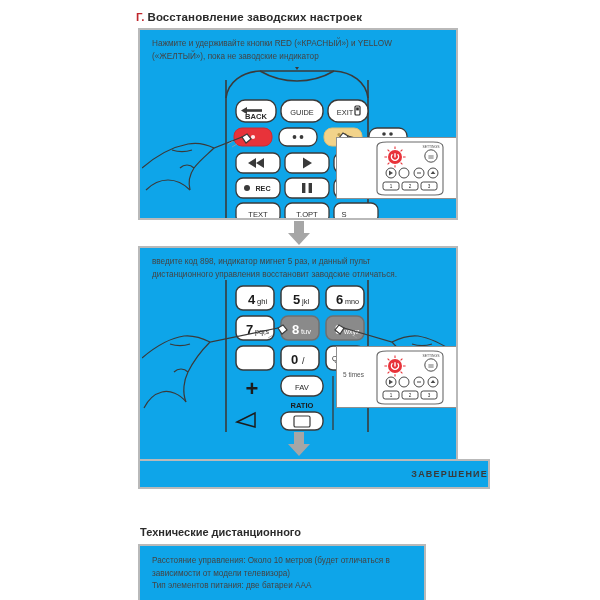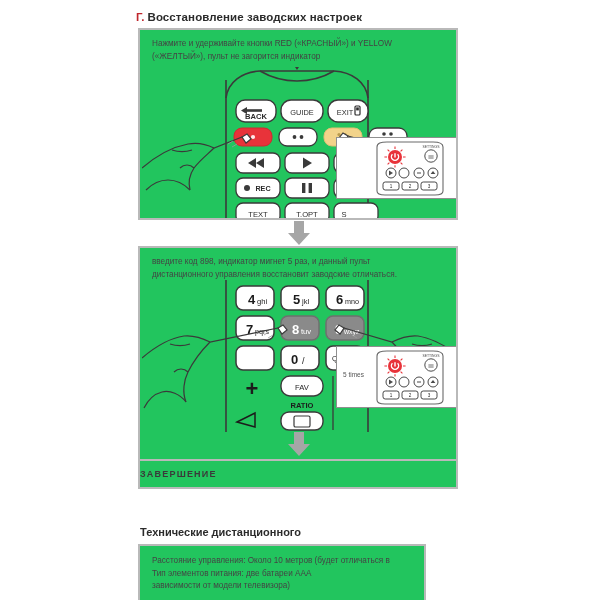--- a/index.html
+++ b/index.html
@@ -47,29 +47,29 @@
     font-size: 11px;
     font-weight: bold;
     color: #2b2b2b;
     white-space: nowrap;
   }
 
   
   .panel {
     position: absolute;
     border: 2px solid #b9b9b9;
-    background: #22c55e;
+    background: #0ea5e9;
     box-sizing: border-box;
     overflow: hidden;
   }
   #panel-1 { left: 138px; top: 18px;  width: 320px; height: 192px; }
   #panel-2 { left: 138px; top: 236px; width: 320px; height: 228px; }
   #panel-final {
-    left: 138px; top: 449px; width: 320px; height: 30px;
-    display: flex; align-items: center; justify-content: flex-start;
+    left: 138px; top: 449px; width: 352px; height: 30px;
+    display: flex; align-items: center; justify-content: flex-end;
   }
   #panel-specs { left: 138px; top: 534px; width: 288px; height: 58px; }
 
   .panel-text {
     position: absolute;
     left: 12px;
     top: 8px;
     right: 10px;
     font-size: 8.2px;
     line-height: 1.55;
@@ -139,21 +139,21 @@
 <div class="page">
 
   <div class="section-title">
     <span class="marker">Г.</span><span>Восстановление заводских настроек</span>
   </div>
 
   <div class="panel" id="panel-1">
 
     <div class="panel-text">
       <div>Нажмите и удерживайте кнопки RED («КРАСНЫЙ») и YELLOW</div>
-      <div>(«ЖЕЛТЫЙ»), пульт не загорится индикатор</div>
+      <div>(«ЖЕЛТЫЙ»), пока не заводские индикатор</div>
     </div>
 
     <svg class="remote-art" id="remote-art-1" viewBox="0 0 318 156">
 
       <line x1="84" y1="16" x2="84" y2="156" stroke="#3a3a3a" stroke-width="1.6"></line>
       <line x1="226" y1="16" x2="226" y2="156" stroke="#3a3a3a" stroke-width="1.6"></line>
 
       <path d="M84,34 C86,18 100,8 118,7 L192,7 C210,8 224,18 226,34" fill="none" stroke="#3a3a3a" stroke-width="1.6"></path>
       <path d="M118,7 C130,14 140,17 155,17 C170,17 180,14 192,7" fill="none" stroke="#3a3a3a" stroke-width="1.6"></path>
       <path d="M153,3 l4,0 l-2,3 z" fill="#3a3a3a"></path>
@@ -402,18 +402,18 @@
 
   <div class="panel" id="panel-final">
     <span class="final-text">ЗАВЕРШЕНИЕ</span>
   </div>
 
   <div class="sub-title">Технические дистанционного</div>
 
   <div class="panel" id="panel-specs">
     <div class="spec-text">
       <div>Расстояние управления: Около 10 метров (будет отличаться в</div>
+      <div>зависимости от модели телевизора)</div>
       <div>Тип элементов питания: две батареи AAA</div>
-      <div>зависимости от модели телевизора)</div>
     </div>
   </div>
 
 </div>
 
 </body></html>

